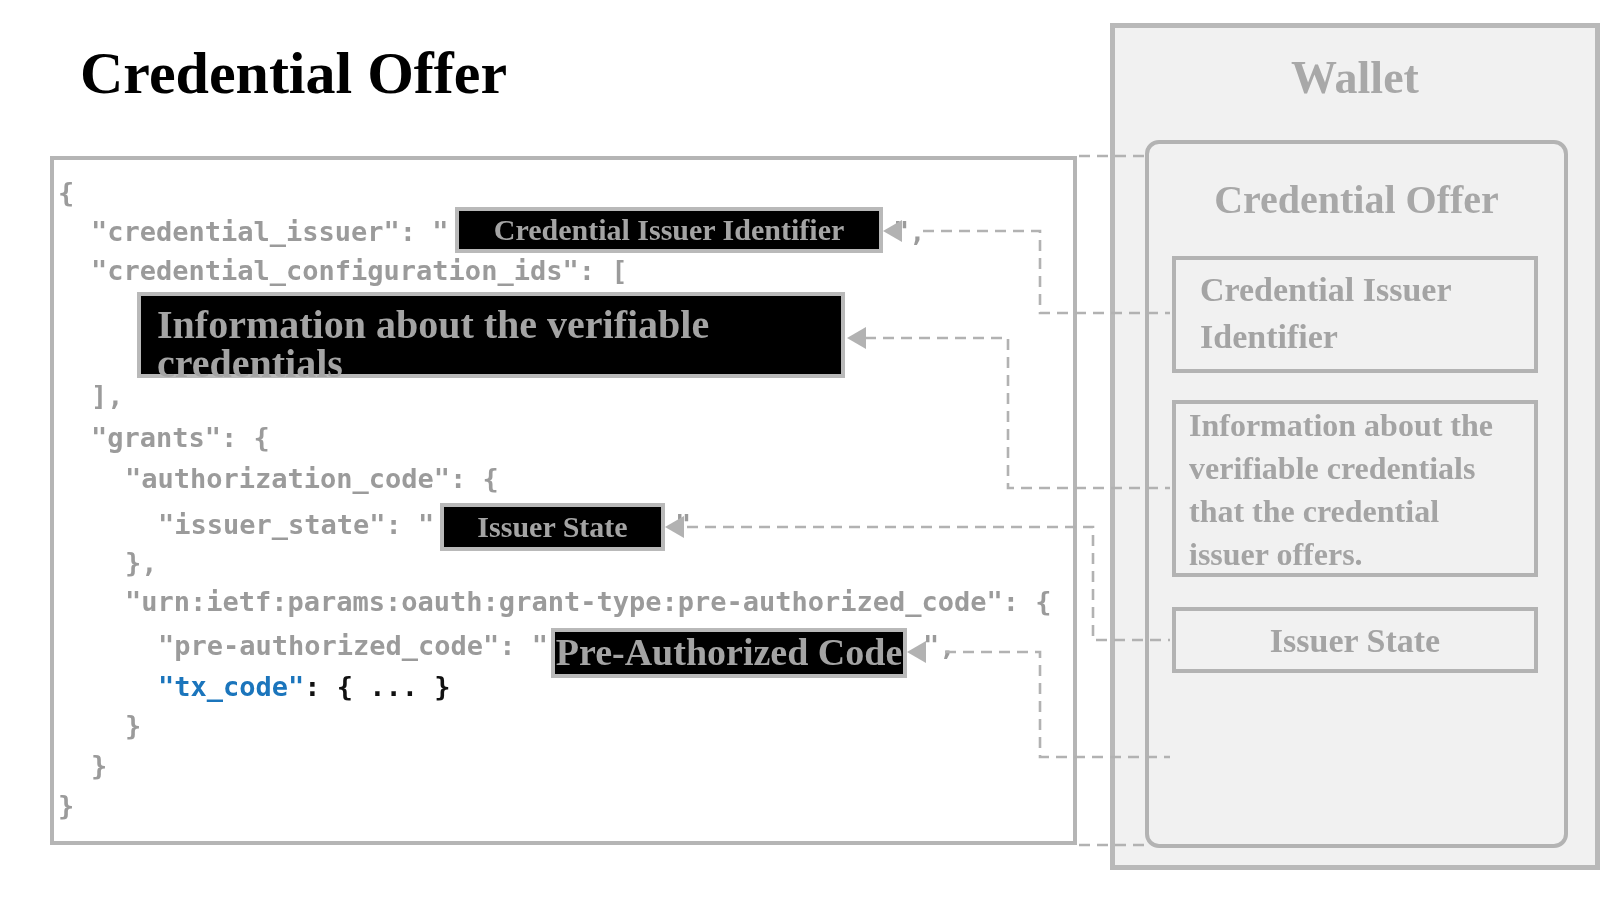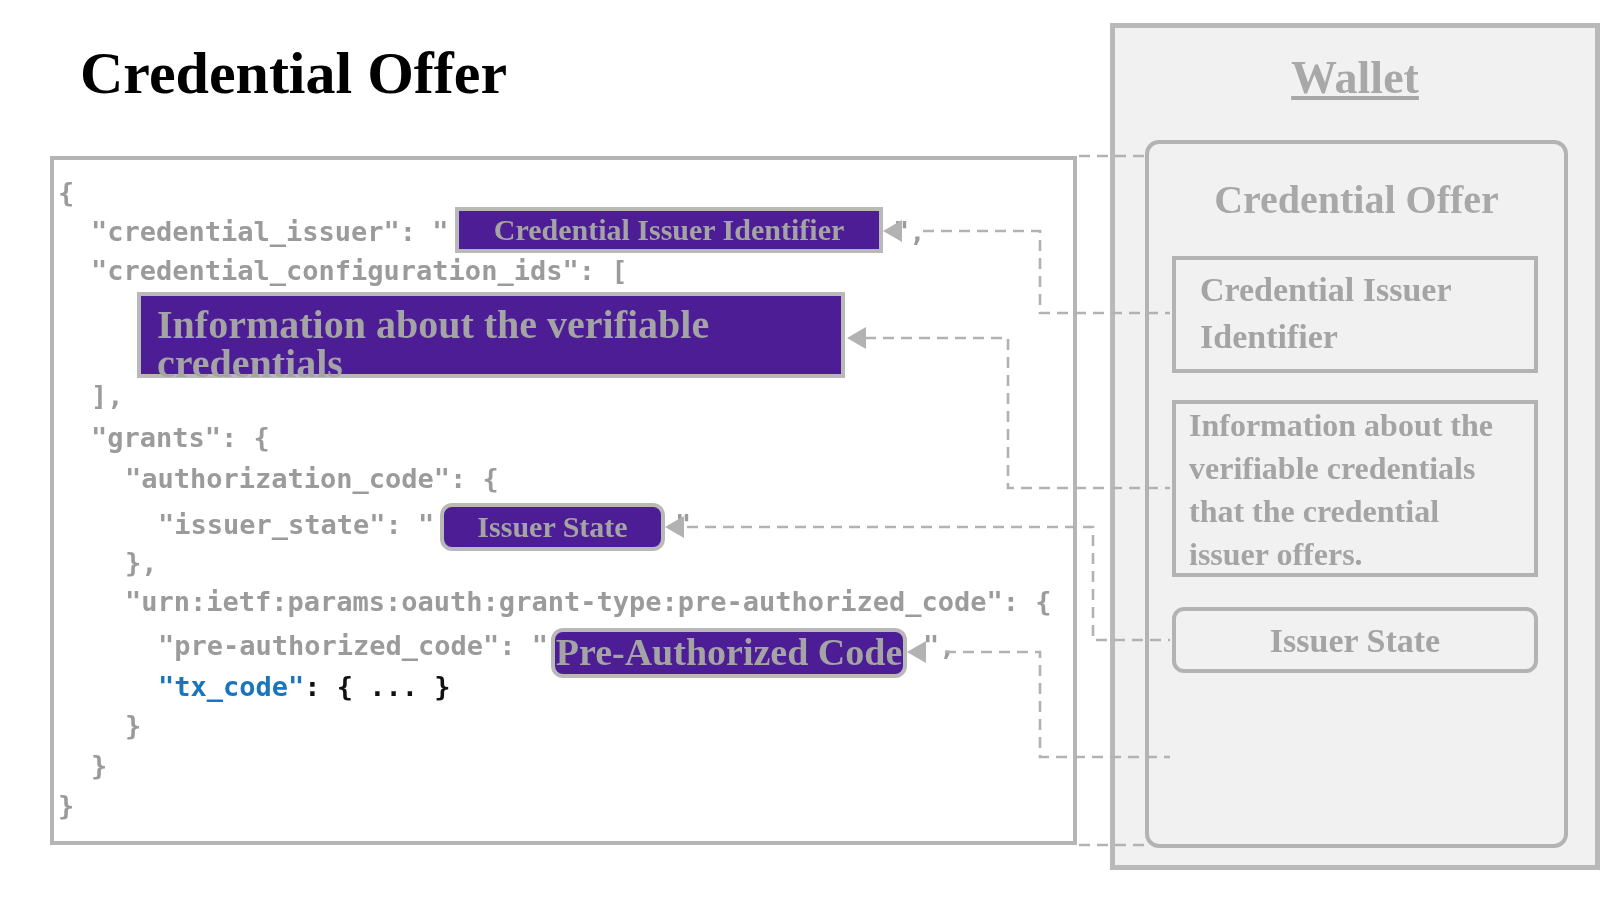--- a/index.html
+++ b/index.html
@@ -14,32 +14,32 @@
 
   
   .code-panel{position:absolute;left:25px;top:156px;width:1027px;height:689px;
     border:4px solid #b5b5b5;background:#fff;box-sizing:border-box;z-index:1;}
   .cl{position:absolute;font-family:"DejaVu Sans Mono",monospace;font-weight:bold;
     font-size:27px;line-height:41px;height:41px;color:#9b9b9b;white-space:pre;}
   .blue{color:#1b75bc;}
   .black{color:#111111;}
 
   
-  .code-label{position:absolute;background:#4c1d95;border:4px solid #b9b9b9;
+  .code-label{position:absolute;background:#000000;border:4px solid #b9b9b9;
     box-sizing:border-box;color:#a4a4a4;
     font-family:"Liberation Serif",serif;font-weight:bold;}
   .code-label.center{text-align:center;}
-  .rounded{border-radius:12px;}
+  .rounded{border-radius:0;}
 
   
   .wallet-panel{position:absolute;left:1085px;top:23px;width:490px;height:847px;
     border:5px solid #b9b9b9;background:#f1f1f1;box-sizing:border-box;z-index:1;}
   .wallet-title{position:absolute;left:0;top:22px;width:100%;text-align:center;
     font-family:"Liberation Serif",serif;font-weight:bold;font-size:46px;
-    line-height:56px;color:#a8a8a8;text-decoration:underline;}
+    line-height:56px;color:#a8a8a8;}
   .offer-box{position:absolute;left:30px;top:112px;width:423px;height:708px;
     border:4px solid #b3b3b3;border-radius:14px;box-sizing:border-box;}
   .offer-title{position:absolute;left:0;top:32px;width:100%;text-align:center;
     font-family:"Liberation Serif",serif;font-weight:bold;font-size:40px;
     line-height:48px;color:#a8a8a8;}
   .wbox{position:absolute;left:23px;width:366px;border:4px solid #b3b3b3;
     box-sizing:border-box;color:#a4a4a4;
     font-family:"Liberation Serif",serif;font-weight:bold;}
   .wbox .ln{white-space:nowrap;}
 

